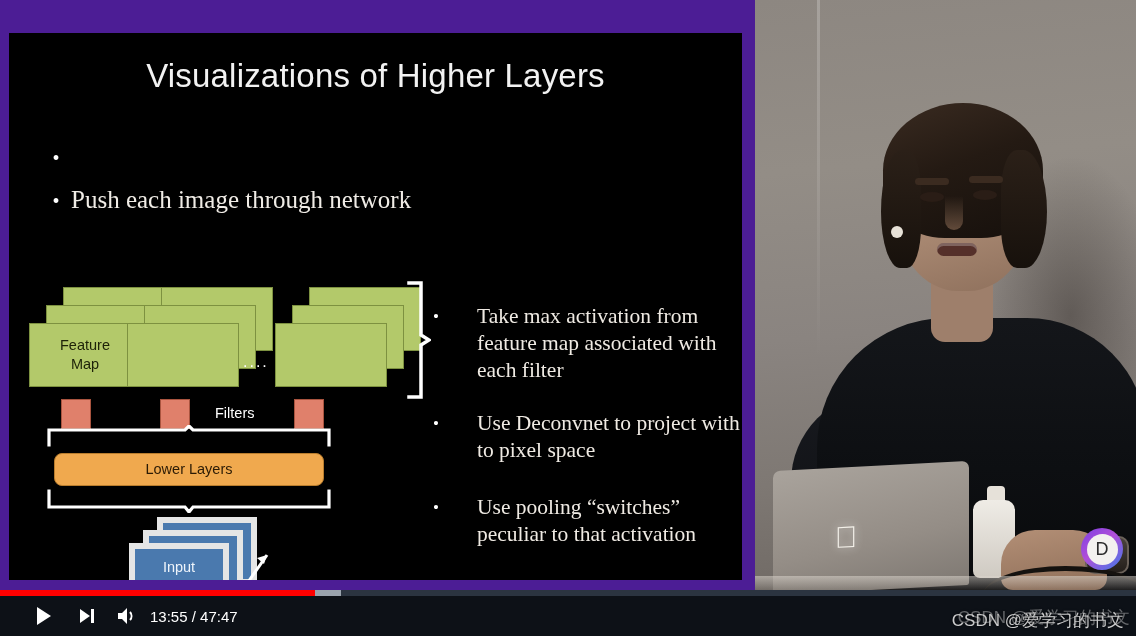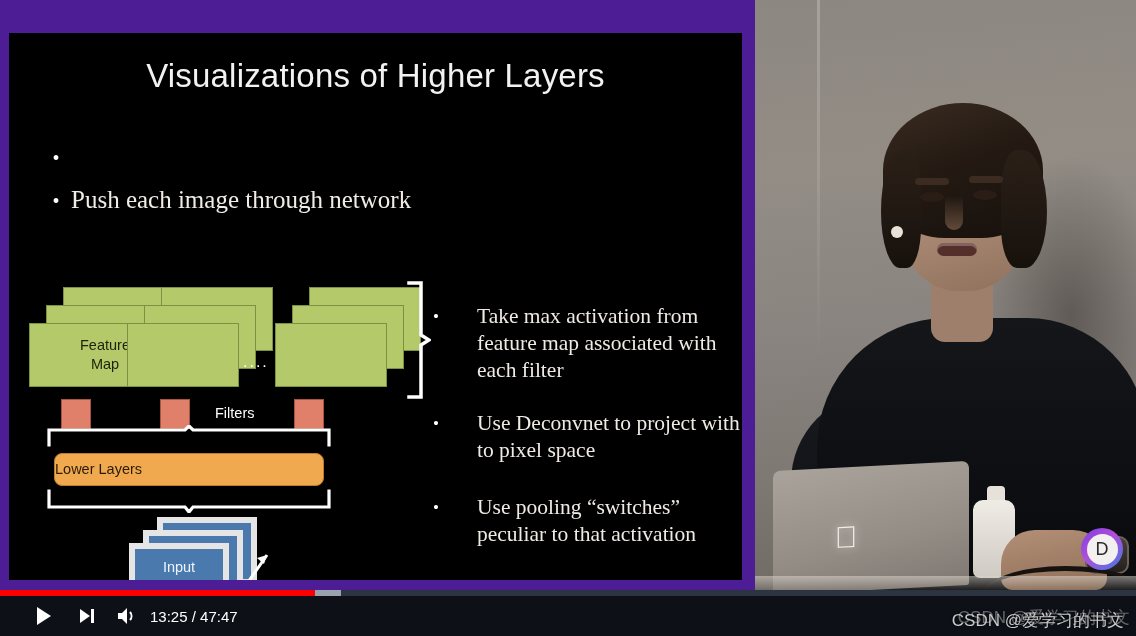--- a/index.html
+++ b/index.html
@@ -30,21 +30,21 @@
   .diagram{position:absolute;left:0;top:0;width:420px;height:547px;}
   .fmap{position:absolute;background:#b3c96a;border:1px solid #7d9140;}
   .fmap .lbl{position:absolute;left:0;top:50%;transform:translateY(-50%);width:100%;
      text-align:center;font-size:14.5px;color:#1d2208;line-height:19px;font-family:"Liberation Sans",sans-serif;}
   .filt{position:absolute;width:28px;height:28px;background:#e0806b;border:1px solid #a9543f;}
   .filters-label{position:absolute;font-size:14.5px;color:#ffffff;font-family:"Liberation Sans",sans-serif;}
   .dots{position:absolute;font-size:16px;color:#ffffff;letter-spacing:2px;}
 
   .lowerbox{position:absolute;left:45px;top:420px;width:268px;height:31px;background:#f0a94e;
      border:1px solid #b97d2d;border-radius:8px;}
-  .lowerbox span{display:block;text-align:left;line-height:31px;font-size:14.5px;color:#2b1b05;
+  .lowerbox span{display:block;text-align:center;line-height:31px;font-size:14.5px;color:#2b1b05;
      font-family:"Liberation Sans",sans-serif;}
 
   .imap{position:absolute;background:#4a79ae;border:6px solid #e5e5e5;}
   .imap .lbl{position:absolute;left:0;top:50%;transform:translateY(-50%);width:100%;text-align:center;
      font-size:14.5px;color:#eef4fb;line-height:19px;font-family:"Liberation Sans",sans-serif;}
 
   
   .cam{position:absolute;left:755px;top:0;width:381px;height:590px;overflow:hidden;
        background:linear-gradient(175deg,#8d8781 0%,#938d86 28%,#8a8480 55%,#7e7873 78%,#6d6762 100%);}
   .wall-seam{position:absolute;left:62px;top:0;width:3px;height:360px;
@@ -129,21 +129,21 @@
         <div class="row">
           <span class="dot">•</span>
           <span>Push each image through network</span>
         </div>
       </div>
 
       <div class="diagram">
 
         <div class="fmap" style="left:54px;top:254px;width:110px;height:62px;"></div>
         <div class="fmap" style="left:37px;top:272px;width:110px;height:62px;"></div>
-        <div class="fmap" style="left:20px;top:290px;width:110px;height:62px;padding-left:40px;">
+        <div class="fmap" style="left:20px;top:290px;width:110px;height:62px;">
           <div class="lbl">Feature<br>Map</div>
         </div>
 
         <div class="fmap" style="left:152px;top:254px;width:110px;height:62px;"></div>
         <div class="fmap" style="left:135px;top:272px;width:110px;height:62px;"></div>
         <div class="fmap" style="left:118px;top:290px;width:110px;height:62px;"></div>
 
         <div class="dots" style="left:234px;top:320px;">....</div>
 
         <div class="fmap" style="left:300px;top:254px;width:110px;height:62px;"></div>
@@ -252,20 +252,20 @@
         <path d="M2 2 L12 9 L2 16 Z" fill="#ffffff"></path>
         <rect x="13" y="2" width="3" height="14" fill="#ffffff"></rect>
       </svg>
     </div>
     <div class="ctrl" style="left:110px;width:34px;justify-content:center;">
       <svg width="22" height="20" viewBox="0 0 22 20">
         <path d="M2 7 H6 L11 2 V18 L6 13 H2 Z" fill="#ffffff"></path>
         <path d="M14 6 A6 6 0 0 1 14 14" stroke="#ffffff" stroke-width="2" fill="none"></path>
       </svg>
     </div>
-    <div class="time">13:25 / 47:47</div>
+    <div class="time">13:55 / 47:47</div>
 
     <div class="watermark">
       <span class="ghost">CSDN @爱学习的书文</span>
       <span>CSDN @爱学习的书文</span>
     </div>
   </div>
 </div>
 
 </body></html>

